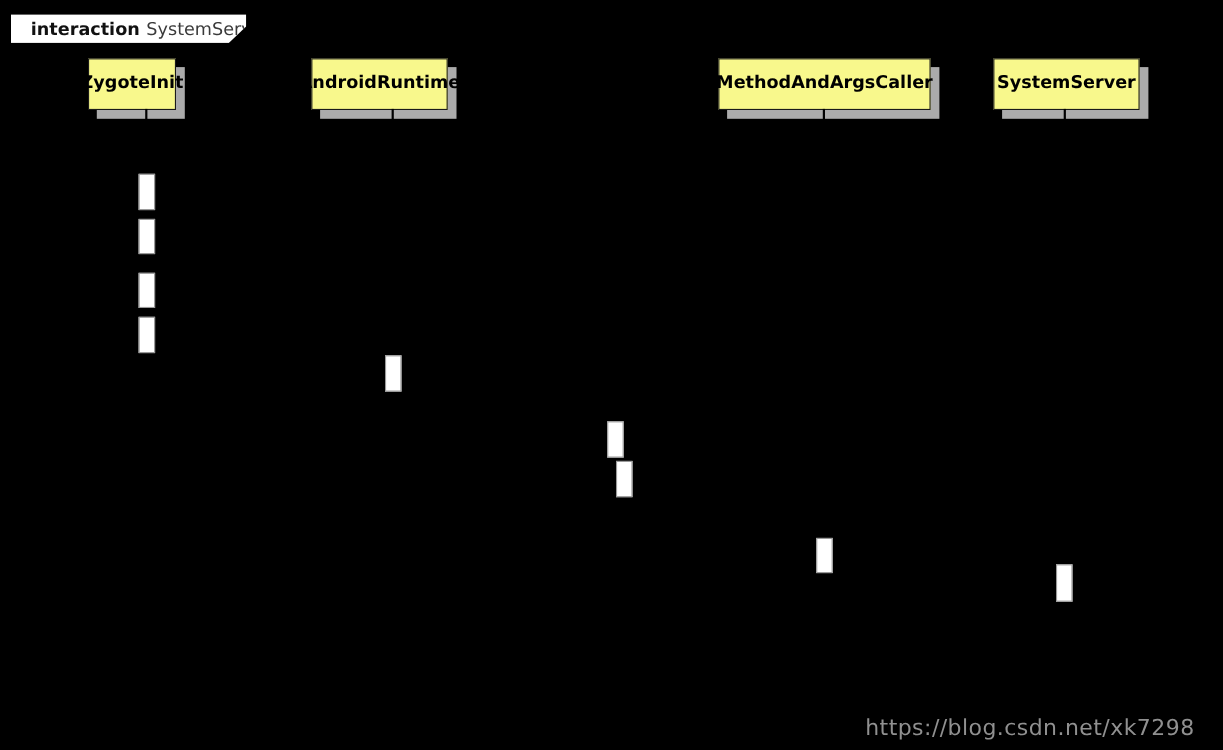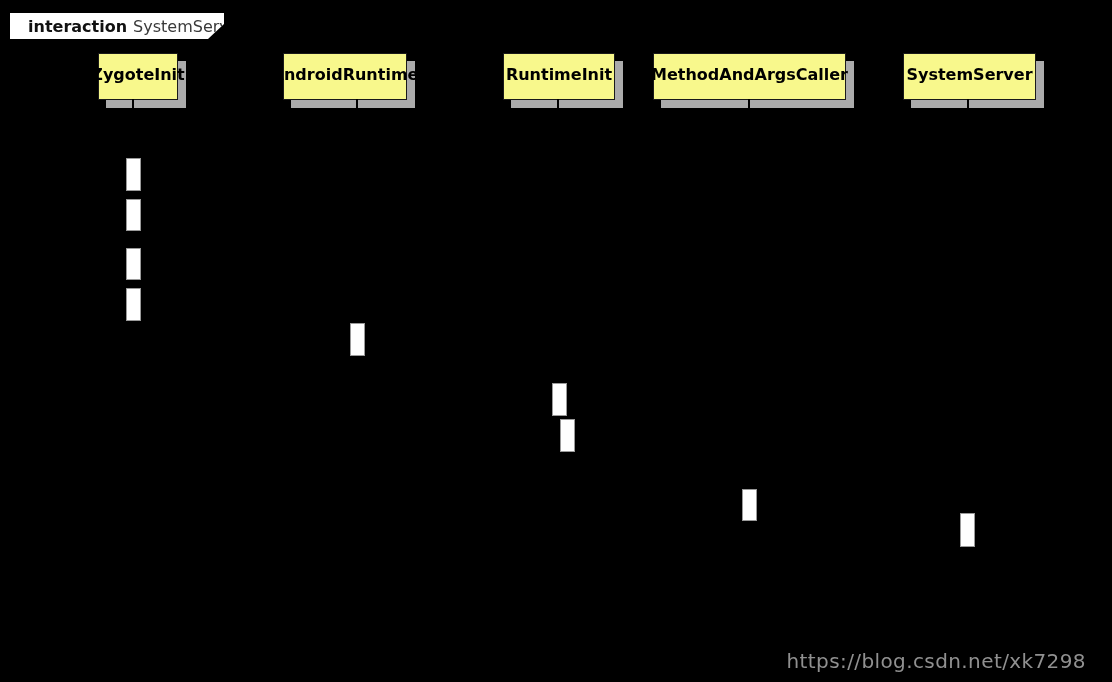--- a/index.html
+++ b/index.html
@@ -97,28 +97,25 @@
     <span class="kw">interaction</span>
     <span class="nm">SystemServer</span>
   </div>
 
   <div class="lifeline" style="left:133px"></div>
   <div class="lifeline" style="left:357px"></div>
   <div class="lifeline" style="left:558px"></div>
   <div class="lifeline" style="left:749px"></div>
   <div class="lifeline" style="left:968px"></div>
 
-  <div class="participant" style="left:98px;  width:80px">
+  <div class="participant" style="left:80px;  width:80px">
     <span>ZygoteInit</span>
   </div>
   <div class="participant" style="left:283px; width:124px">
     <span>AndroidRuntime</span>
-  </div>
-  <div class="participant" style="left:503px; width:112px">
-    <span>RuntimeInit</span>
   </div>
   <div class="participant" style="left:653px; width:193px">
     <span>MethodAndArgsCaller</span>
   </div>
   <div class="participant" style="left:903px; width:133px">
     <span>SystemServer</span>
   </div>
 
   <div class="tick" style="left:132px"></div>
   <div class="tick" style="left:356px"></div>

